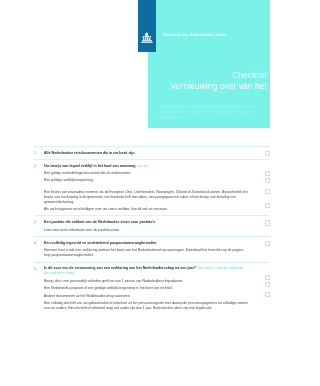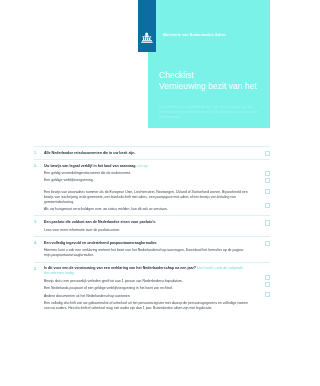--- a/index.html
+++ b/index.html
@@ -20,21 +20,21 @@
     display:flex;align-items:flex-end;justify-content:center;
   }
   .logo-emblem svg{display:block;}
   .ministry{
     position:absolute;left:163px;top:33px;
     font-size:3.6px;letter-spacing:.12px;color:#ffffff;
     white-space:nowrap;font-weight:600;opacity:.95;
   }
   .title{
     position:absolute;left:159px;top:70px;width:108px;
-    font-size:8.6px;line-height:10.6px;color:#ffffff;font-weight:400;
+    font-size:8.6px;line-height:10.6px;color:#ffffff;font-weight:400;text-align:right;
   }
   .subtitle{
     position:absolute;left:159px;top:105px;width:104px;
     font-size:3.5px;line-height:4.9px;color:#a5f4ee;
   }
 
   
   .list{position:absolute;left:34px;top:146px;width:236px;}
   .row{position:relative;border-top:0.6px solid #d9f2f4;padding:3.6px 0 3.2px 0;}
   .row:first-child{border-top:0.6px solid #d9f2f4;}
@@ -88,21 +88,21 @@
         <circle cx="6.7" cy="3" r="1.5"></circle>
         <rect x="2.4" y="5.2" width="1.5" height="1.2"></rect>
         <rect x="9.6" y="5.2" width="1.5" height="1.2"></rect>
       </g>
     </svg>
   </div>
   <div class="ministry">Ministerie van Buitenlandse Zaken</div>
 
   <div class="title">
     <div>Checklist</div>
-    <div>Vernieuwing bezit van het</div>
+    <div>Vernieuwing over van het</div>
   </div>
   <div class="subtitle">Documenten die noodzakelijk zijn voor het aantonen van een verklaring omtrent het bezit van het Nederlanderschap voor een reisaanvraag.</div>
 
   <div class="list">
 
     <div class="row">
       <div class="num">1.</div>
       <div class="row-body">
         <div class="lead">Alle Nederlandse reisdocumenten die in uw bezit zijn.</div>
       </div>

